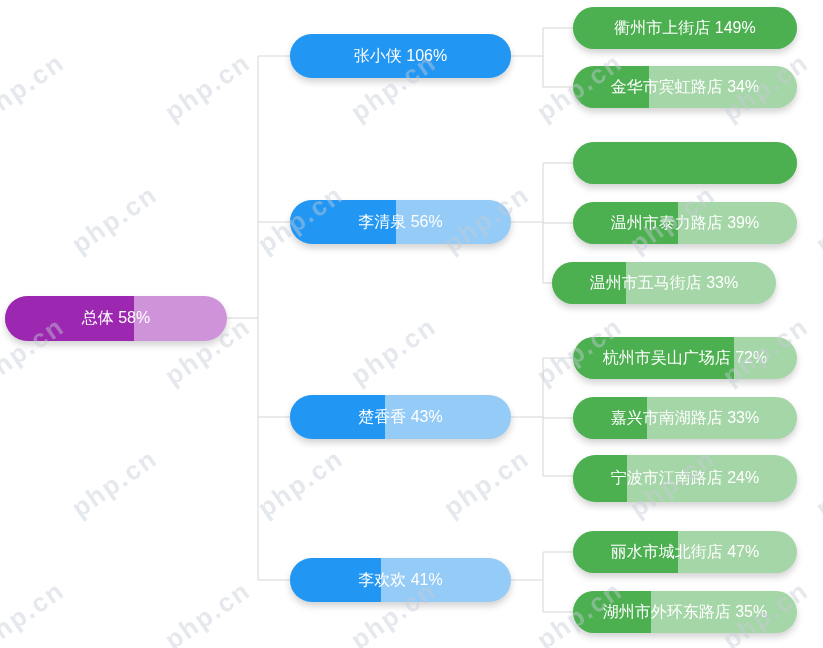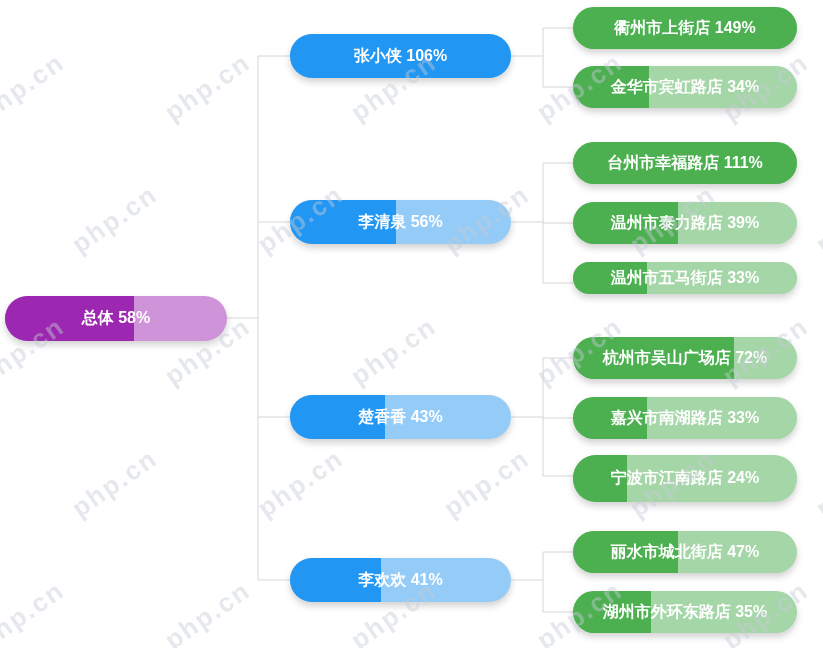--- a/index.html
+++ b/index.html
@@ -11,21 +11,20 @@
     font-family:"Liberation Sans","DejaVu Sans",sans-serif;
   }
   #connectors{position:absolute;left:0;top:0;width:823px;height:648px;}
   .node{
     position:absolute;
     border-radius:23px;
     overflow:hidden;
     display:flex;align-items:center;justify-content:center;
     box-shadow:0 4px 7px rgba(0,0,0,0.18);
     cursor:pointer;
-    font-weight:bold;
   }
   .node .fill{
     position:absolute;left:0;top:0;bottom:0;width:50%;
   }
   .node-root{background:var(--root-rest,#ce93d8);}
   .node-root .fill{background:var(--root-fill,#9c27b0);}
   .node-mid{background:var(--mid-rest,#94cbf7);}
   .node-mid .fill{background:var(--mid-fill,#2196f3);}
   .node-leaf{background:var(--leaf-rest,#a5d6a7);}
   .node-leaf .fill{background:var(--leaf-fill,#4caf50);}
@@ -91,27 +90,26 @@
     <div class="fill" style="width: 100%;"></div>
     <span class="label">衢州市上街店 149%</span>
   </div>
   <div class="node node-leaf" style="left:573px;top:66px;width:224px;height:42px">
     <div class="fill" style="width: 34%;"></div>
     <span class="label">金华市宾虹路店 34%</span>
   </div>
 
   <div class="node node-leaf" style="left:573px;top:142px;width:224px;height:42px">
     <div class="fill" style="width: 100%;"></div>
-    <span class="label">台州市幸福路店 111%</span>
   </div>
   <div class="node node-leaf" style="left:573px;top:202px;width:224px;height:42px">
     <div class="fill" style="width: 47%;"></div>
     <span class="label">温州市泰力路店 39%</span>
   </div>
-  <div class="node node-leaf" style="left:573px;top:262px;width:224px;height:32px">
+  <div class="node node-leaf" style="left:552px;top:262px;width:224px;height:42px">
     <div class="fill" style="width: 33%;"></div>
     <span class="label">温州市五马街店 33%</span>
   </div>
 
   <div class="node node-leaf" style="left:573px;top:337px;width:224px;height:42px">
     <div class="fill" style="width: 72%;"></div>
     <span class="label">杭州市吴山广场店 72%</span>
   </div>
   <div class="node node-leaf" style="left:573px;top:397px;width:224px;height:42px">
     <div class="fill" style="width: 33%;"></div>

